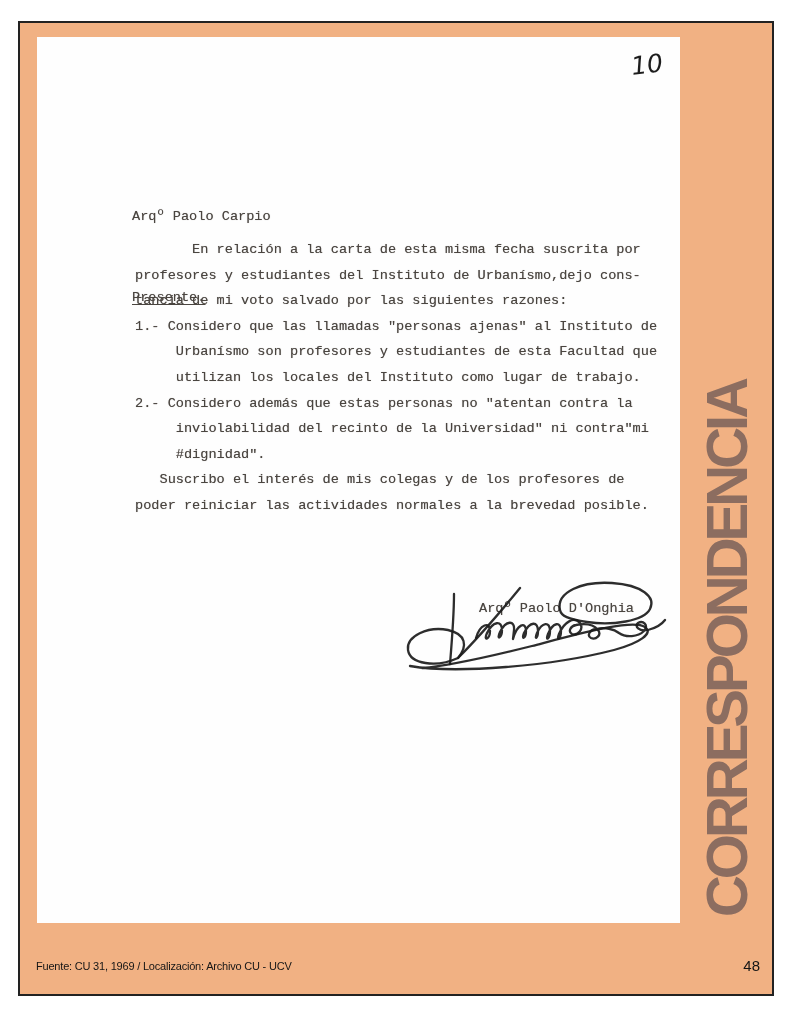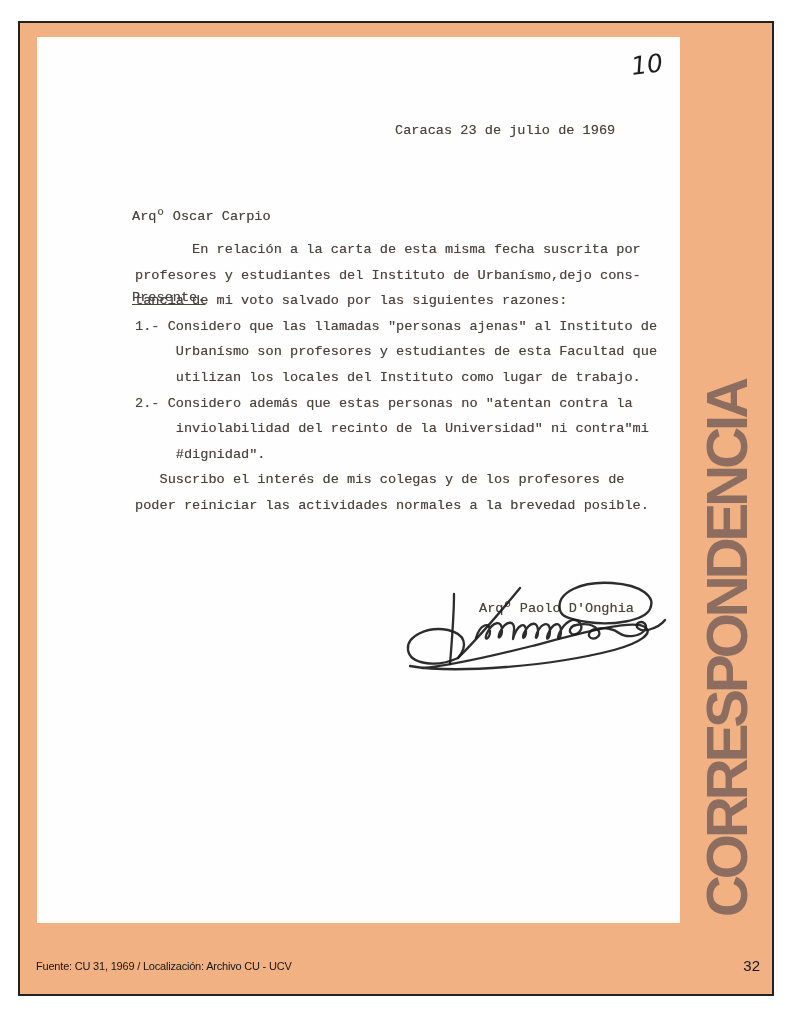--- a/index.html
+++ b/index.html
@@ -107,24 +107,23 @@
 <body>
 
 <div class="frame"></div>
 
 <div class="section-title">CORRESPONDENCIA</div>
 
 <div class="paper">
 
   <div class="hand-number">10</div>
 
-  <div class="typed date-line">Caracas 23 de julio de 1969</div>
 
   <div class="typed recipient">
-    <div>Arqº Oscar Carpio</div>
+    <div>Arqº Paolo Carpio</div>
     <div class="salutation">Presente.</div>
   </div>
 
   <div class="typed letter-body" id="letter-body"><div>       En relación a la carta de esta misma fecha suscrita por</div><div>profesores y estudiantes del Instituto de Urbanísmo,dejo cons-</div><div>tancia de mi voto salvado por las siguientes razones:</div><div>1.- Considero que las llamadas "personas ajenas" al Instituto de</div><div>     Urbanísmo son profesores y estudiantes de esta Facultad que</div><div>     utilizan los locales del Instituto como lugar de trabajo.</div><div>2.- Considero además que estas personas no "atentan contra la</div><div>     inviolabilidad del recinto de la Universidad" ni contra"mi</div><div>     #dignidad".</div><div>   Suscribo el interés de mis colegas y de los profesores de</div><div>poder reiniciar las actividades normales a la brevedad posible.</div></div>
 
   <div class="typed typed-signname">Arqº Paolo D'Onghia</div>
 
   <svg class="signature" viewBox="0 0 270 100" xmlns="http://www.w3.org/2000/svg">
 
     <path d="M 158,32 C 154,14 180,3 210,5 C 240,7 254,19 248,31 C 242,43 210,48 185,44 C 166,41 159,38 158,32"></path>
@@ -137,13 +136,13 @@
 
     <path d="M 8,88 C 54,96 150,88 212,72 C 238,65 252,55 243,49 C 230,41 180,55 130,68 C 90,78 44,88 20,90"></path>
 
     <path d="M 74,60 C 78,46 88,43 88,53 C 88,61 81,64 85,55 C 91,43 100,42 100,52 C 100,60 94,63 98,54 C 104,42 113,42 112,52 L 111,61 C 115,46 124,43 124,53 C 124,60 119,63 122,55 C 128,43 136,43 136,53 C 136,60 132,63 135,55 C 140,44 148,43 148,53 C 148,61 143,64 146,56 C 151,44 159,43 159,53 C 159,61 154,64 157,56 C 162,44 172,38 178,45 C 182,51 176,58 170,56 C 166,54 168,48 174,47 C 184,45 192,47 196,52 C 200,57 194,62 189,60 C 185,58 187,52 194,51 C 203,49 212,51 217,55 C 224,60 236,59 242,53 C 247,47 241,42 236,45 C 232,48 237,54 246,52 C 254,50 260,46 263,42"></path>
   </svg>
 
 </div>
 
 <div class="footer-source">Fuente: CU 31, 1969 / Localización: Archivo CU - UCV</div>
 
-<div class="page-number">32</div>
+<div class="page-number">48</div>
 
 </body></html>

